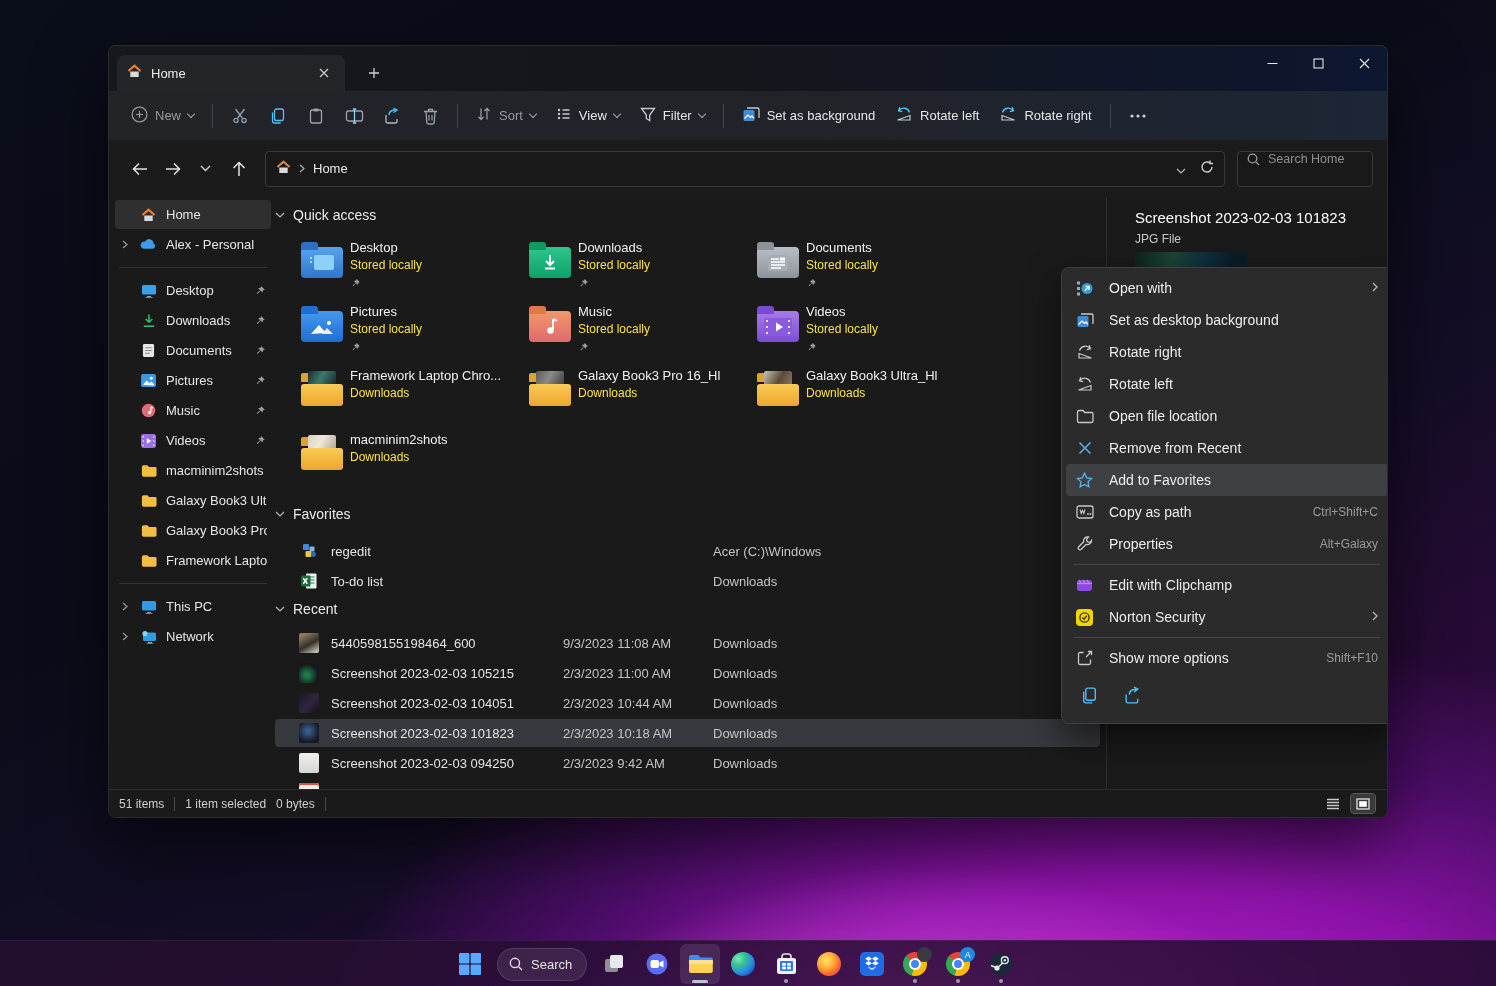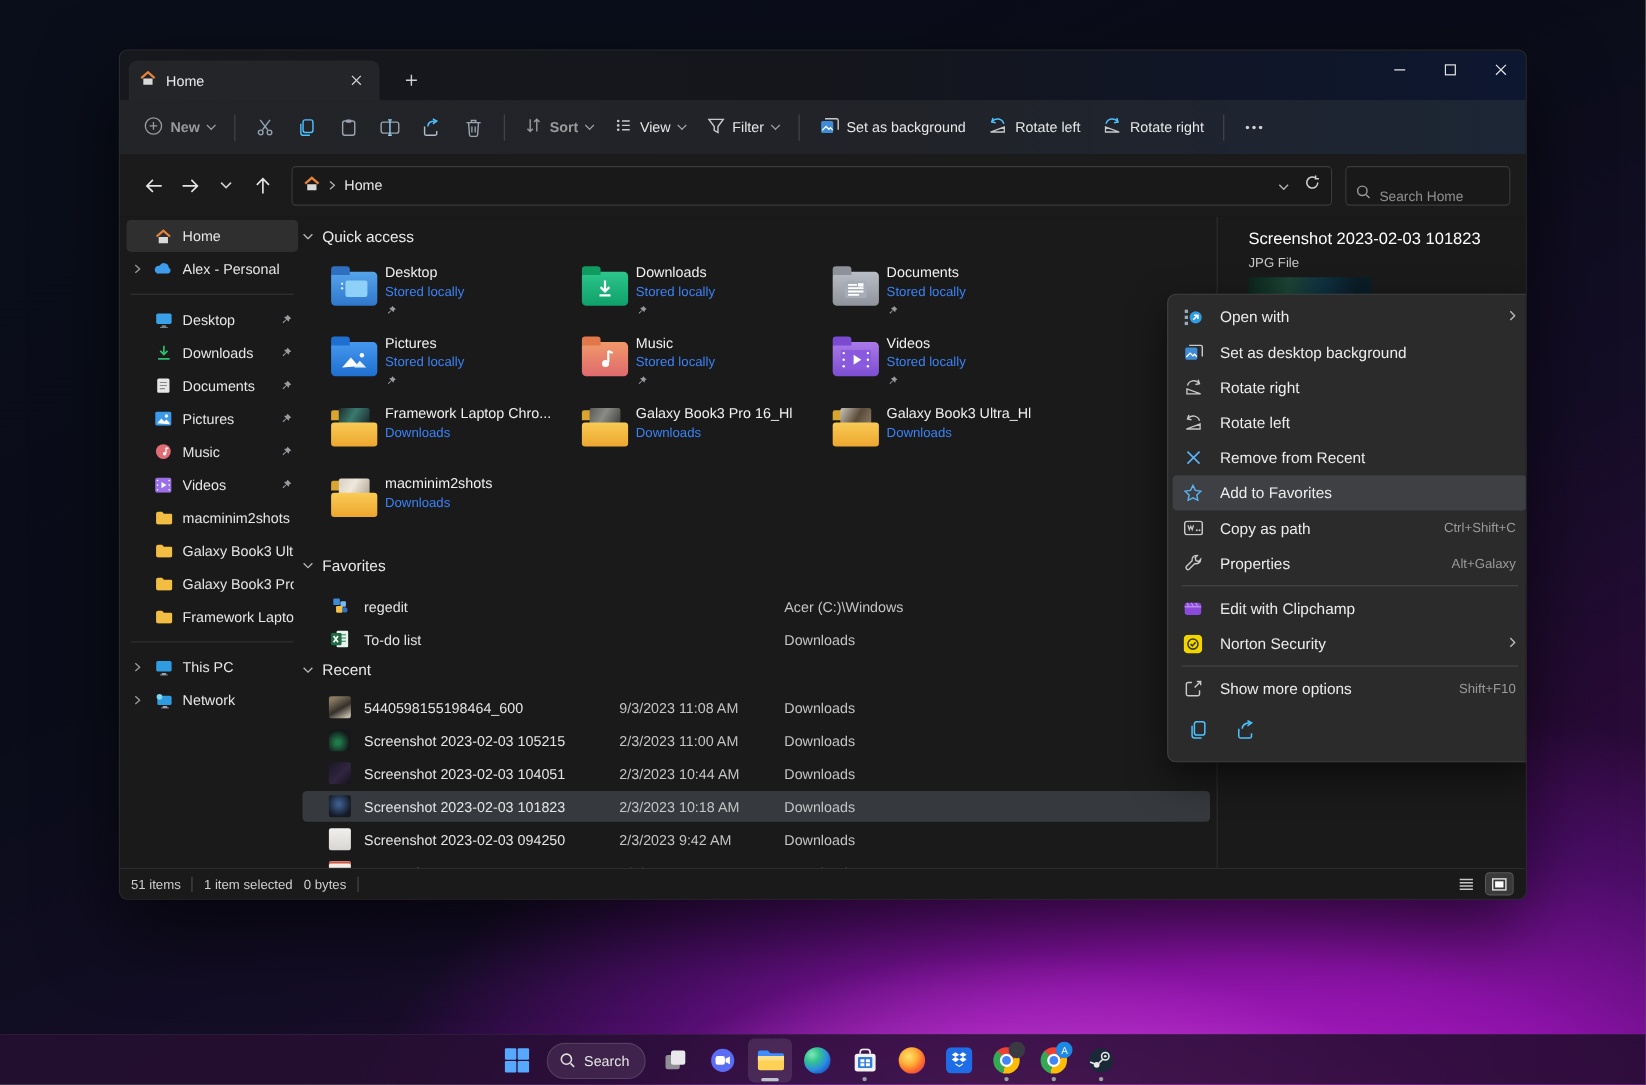--- a/index.html
+++ b/index.html
@@ -27,49 +27,49 @@
   .tab-title { color:#eaeaea; font-size:13px; margin-left:9px; flex:1; }
   .tab-close { width:22px; height:22px; display:flex; align-items:center; justify-content:center; border-radius:4px; }
   .newtab { position:absolute; left:252px; top:14px; width:26px; height:26px; display:flex; align-items:center; justify-content:center; border-radius:4px; }
   .caption { position:absolute; right:0; top:0; height:45px; display:flex; }
   .cap-btn { width:46px; height:34px; display:flex; align-items:center; justify-content:center; }
   
   .cmdbar { position:absolute; top:45px; left:0; right:0; height:49px;
     background:linear-gradient(90deg,#232428 0%,#212328 55%,#1e2430 80%,#1c2634 100%);
     display:flex; align-items:center; padding:0 12px; }
   .cmd-btn { display:flex; align-items:center; gap:7px; padding:7px 10px; border-radius:4px; color:#e6e6e6; font-size:13px; white-space:nowrap; }
-  .cmd-btn.dim { color:#9a9a9a;font-weight:bold; }
+  .cmd-btn.dim { color:#9a9a9a; }
   .icon-btn { width:38px; height:34px; display:flex; align-items:center; justify-content:center; border-radius:4px; }
   .vsep { width:1px; height:24px; background:#44464c; margin:0 8px; }
   .chev { width:6px; height:6px; border-right:1.4px solid #a8a8a8; border-bottom:1.4px solid #a8a8a8; transform:rotate(45deg); margin-top:-3px; display:inline-block; }
   
   .addr-row { position:absolute; top:94px; left:0; right:0; height:57px; background:#1b1b1b; display:flex; align-items:center; padding:0 14px; }
   .nav-btn { width:33px; height:33px; display:flex; align-items:center; justify-content:center; border-radius:4px; }
   .addr-box { flex:1; height:36px; margin-left:10px; background:#191919; border:1px solid #3a3a3a; border-radius:4px; display:flex; align-items:center; padding:0 10px; }
   .addr-crumb { display:flex; align-items:center; gap:8px; color:#e8e8e8; font-size:13px; flex:1; }
-  .search-box { width:150px; height:36px; margin-left:12px; background:#191919; border:1px solid #3a3a3a; border-radius:4px; display:flex; align-items:flex-end; padding:0 9px; gap:8px; }
+  .search-box { width:136px; height:36px; margin-left:12px; background:#191919; border:1px solid #3a3a3a; border-radius:4px; display:flex; align-items:flex-start; padding:0 9px; gap:8px; }
   .search-box input { background:transparent; border:none; outline:none; color:#cfcfcf; font-size:12.5px; width:100%; font-family:"Liberation Sans",sans-serif; }
   .search-box input::placeholder { color:#8f8f8f; }
   
   .main { position:absolute; top:151px; left:0; right:0; bottom:28px; background:#1a1a1a; }
   .sidebar { position:absolute; left:0; top:0; width:168px; bottom:0; padding-top:2px; overflow:hidden; }
   .sb-item { height:29px; margin:1px 6px; border-radius:4px; display:flex; align-items:center; padding:0 4px; color:#e6e6e6; font-size:13px; gap:9px; }
   .sb-item.sel { background:#2f2f2f; }
   .sb-exp { width:12px; display:flex; justify-content:center; }
   .sb-ico { width:17px; display:flex; justify-content:center; }
   .sb-label { flex:1; white-space:nowrap; overflow:hidden; }
   .sb-pin { width:14px; display:flex; justify-content:center; }
   .sb-sep { height:1px; background:#333; margin:8px 10px; }
   .content { position:absolute; left:164px; top:0; width:833px; bottom:0; overflow:hidden; }
   .sec-hdr { position:absolute; display:flex; align-items:center; gap:8px; color:#eaeaea; font-size:14px; left:2px; }
   .tile { position:absolute; width:222px; height:58px; border-radius:4px; }
   .tile-ic { position:absolute; left:28px; top:0; width:44px; height:36px; }
   .tile-tx { position:absolute; left:77px; top:-3px; }
   .tile-name { color:#f0f0f0; font-size:13px; white-space:nowrap; }
-  .tile-sub { color:#3b82f6; font-size:12px; margin-top:3px; }
+  .tile-sub { color:#fde047; font-size:12px; margin-top:3px; }
   .tile-pin { margin-top:3px; }
   .bigfolder { width:42px; height:31px; border-radius:4px; position:relative; margin-top:4px; }
   .bigfolder::before { content:""; position:absolute; top:-5px; left:0; width:17px; height:8px; border-radius:3px 3px 0 0; background:var(--tab); }
   .bf-glyph { position:absolute; inset:0; display:flex; align-items:center; justify-content:center; }
   .dlfolder { width:42px; height:31px; position:relative; margin-top:4px; }
   .dl-photo { position:absolute; left:7px; top:-4px; width:28px; height:16px; border-radius:2px; }
   .dl-back { position:absolute; left:0; top:-2px; width:18px; height:9px; border-radius:2px 2px 0 0; background:#d8a52e; }
   .dl-front { position:absolute; left:0; bottom:0; width:42px; height:22px; border-radius:3px; background:linear-gradient(180deg,#f9cb55,#eda62f); }
   .frow { position:absolute; height:28px; left:2px; right:6px; border-radius:4px; display:flex; align-items:center;text-align:right; }
   .frow.sel { background:#36393d; }
@@ -856,20 +856,28 @@
           <svg width="18" height="16" viewBox="0 0 18 16">
             <path d="M14.5 6.5A6 6 0 0 0 4 4.5" fill="none" stroke="#c9c9c9" stroke-width="1.3"></path>
             <path d="M4.8 1.2 3.6 4.8 7.2 5.6" fill="none" stroke="#c9c9c9" stroke-width="1.3"></path>
             <path d="M2.5 14 15 9.5V14z" fill="none" stroke="#c9c9c9" stroke-width="1.2"></path>
           </svg>
         </span>
       <span>Rotate left</span>
     </div>
     <div class="mi">
       <span class="mi-ic">
+          <svg width="18" height="15" viewBox="0 0 18 15">
+            <path d="M1.5 3A1.5 1.5 0 0 1 3 1.5h4l1.8 2h7A1.2 1.2 0 0 1 17 4.7V12a1.5 1.5 0 0 1-1.5 1.5H3A1.5 1.5 0 0 1 1.5 12z" fill="none" stroke="#c9c9c9" stroke-width="1.3"></path>
+          </svg>
+        </span>
+      <span>Open file location</span>
+    </div>
+    <div class="mi">
+      <span class="mi-ic">
           <svg width="14" height="14" viewBox="0 0 14 14">
             <path d="M1.5 1.5l11 11M12.5 1.5l-11 11" stroke="#5ab3f0" stroke-width="1.5"></path>
           </svg>
         </span>
       <span>Remove from Recent</span>
     </div>
     <div class="mi hl">
       <span class="mi-ic">
           <svg width="17" height="16" viewBox="0 0 17 16">
             <path d="M8.5 1.3l2.2 4.5 4.9.7-3.6 3.4.9 4.9-4.4-2.3-4.4 2.3.9-4.9L1.4 6.5l4.9-.7z" fill="none" stroke="#5ab3f0" stroke-width="1.3"></path>

